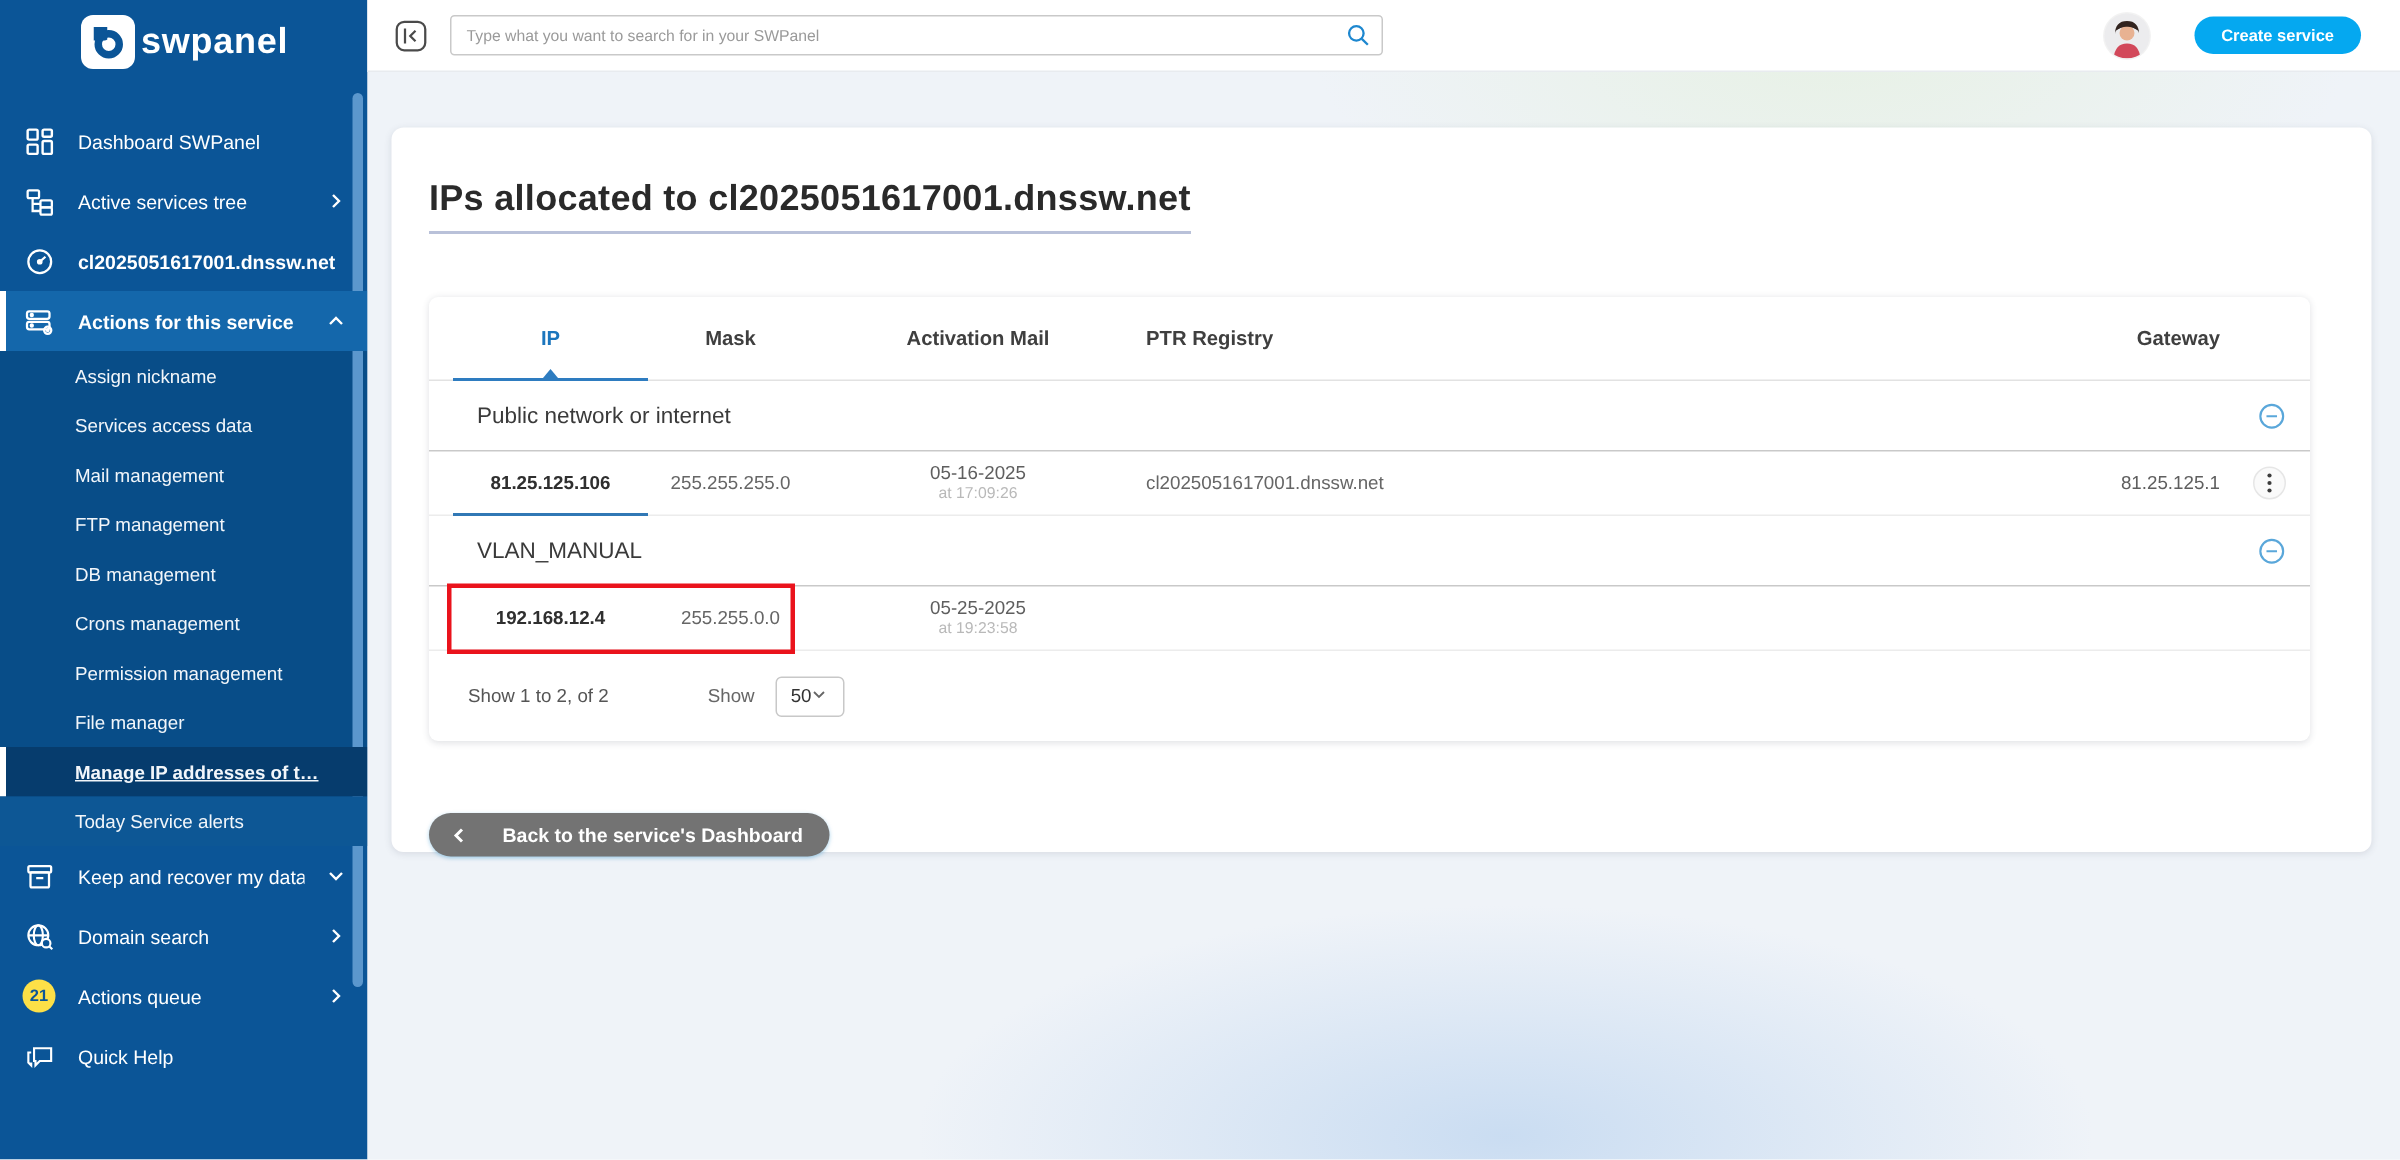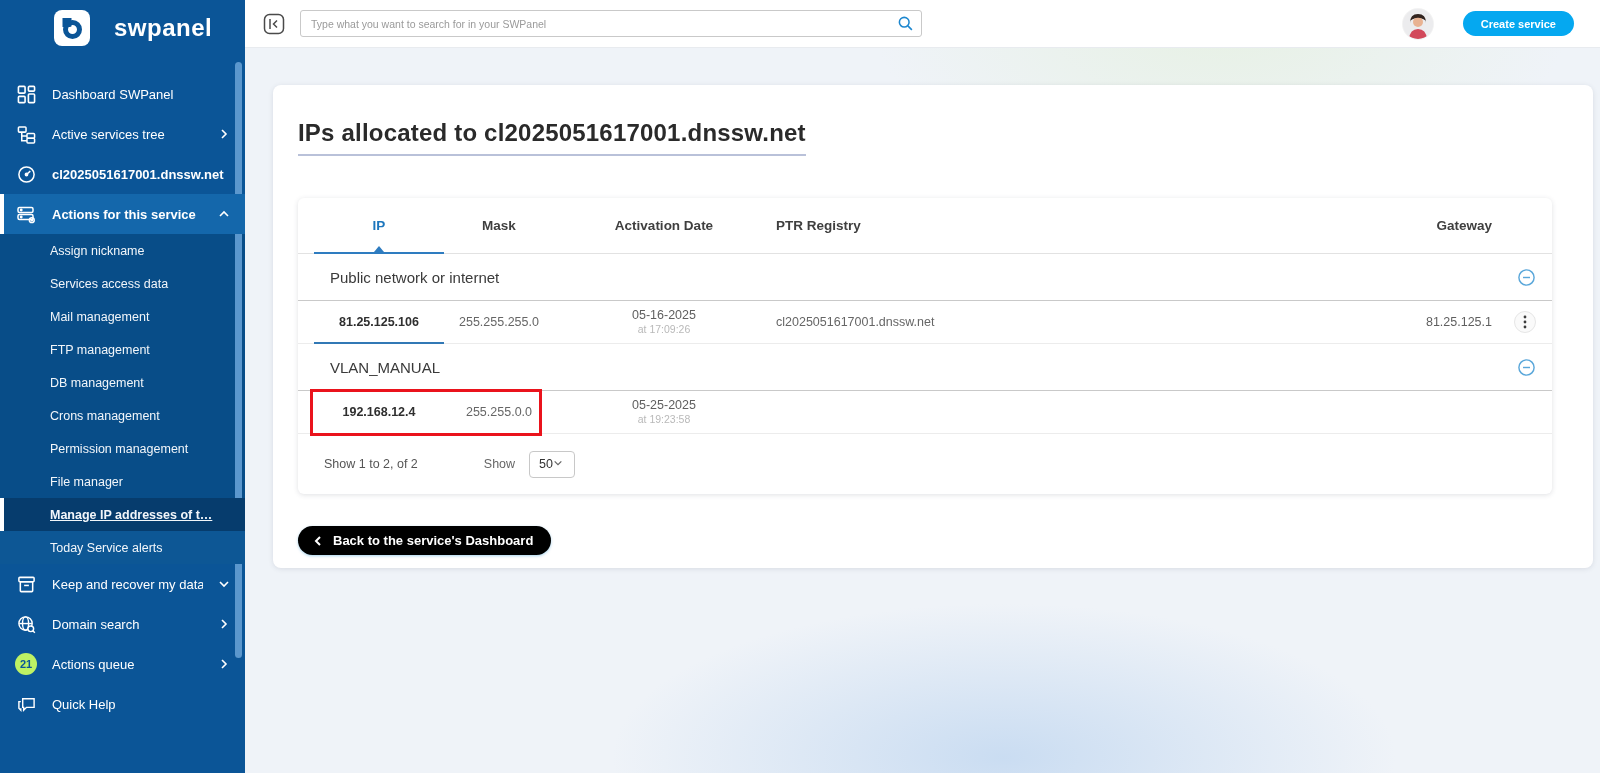--- a/index.html
+++ b/index.html
@@ -9,40 +9,40 @@
     font-family:"Liberation Sans", sans-serif;
     background:#eef2f7;
   }
   .app { display:flex; width:1600px; height:773px; }
 
   
   .sidebar {
     flex:0 0 245px; width:245px; background:#0b5597; color:#fff;
     position:relative; overflow:hidden;
   }
-  .logo { display:flex; align-items:center; gap:24px; padding:10px 0 10px 54px; }
+  .logo { display:flex; align-items:center; gap:4px; padding:10px 0 10px 54px; }
   .logo-mark { width:36px; height:36px; background:#fff; border-radius:8px;
     display:flex; align-items:center; justify-content:center; }
   .logo-text { font-size:24px; font-weight:700; letter-spacing:.5px; }
   .side-scrollbar { position:absolute; right:3px; top:62px; width:7px; height:596px;
     background:#5b97cd; border-radius:4px; }
   .side-item { position:relative; display:flex; align-items:center; height:40px;
     padding:0 14px 0 14px; gap:14px; font-size:13px; cursor:pointer; }
   .side-item .si-icon { width:24px; display:flex; justify-content:center; flex:0 0 24px; }
   .side-item .si-label { flex:1; white-space:nowrap; overflow:hidden; }
   .side-item .si-chev { flex:0 0 14px; display:flex; justify-content:center; }
   .side-item.active { background:#1467ab; font-weight:700; }
   .side-item.active::before, .sub-item.active::before {
     content:""; position:absolute; left:0; top:0; bottom:0; width:4px; background:#fff; }
   .submenu { background:#084d88; }
   .sub-item { position:relative; display:flex; align-items:center; height:33px;
     padding:0 14px 0 50px; font-size:12.5px; color:#f2f6fa; cursor:pointer; }
   .sub-item.active { background:#063c6d; font-weight:700;text-decoration:underline; }
   .sub-item.last { background:#0d5795; }
-  .badge { width:22px; height:22px; border-radius:50%; background:#bef264; color:#0b5597;
+  .badge { width:22px; height:22px; border-radius:50%; background:#fde047; color:#0b5597;
     font-size:11px; font-weight:700; display:flex; align-items:center; justify-content:center; }
 
   
   .main { flex:1; display:flex; flex-direction:column; position:relative;
     background:
       radial-gradient(ellipse 500px 260px at 72% 2%, rgba(228,240,221,.75), rgba(228,240,221,0) 70%),
       radial-gradient(ellipse 560px 220px at 56% 98%, rgba(186,211,239,.7), rgba(186,211,239,0) 70%),
       #eff3f8;
   }
   .topbar { height:48px; background:#fff; border-bottom:1px solid #e8ebef;
@@ -53,21 +53,21 @@
     padding:0 32px 0 10px; font-size:10.5px; color:#555; font-family:"Liberation Sans",sans-serif; outline:none; }
   .search-wrap input::placeholder { color:#9a9a9a; }
   .search-icon { position:absolute; right:8px; top:5px; cursor:pointer; }
   .topbar-right { margin-left:auto; display:flex; align-items:center; gap:30px; }
   .avatar { width:30px; height:30px; border-radius:50%; overflow:hidden; background:#ececee;
     box-shadow:0 0 0 1px rgba(0,0,0,.05); cursor:pointer; }
   .create-btn { height:25px; padding:0 18px; border:none; border-radius:13px; background:#05a8f0;
     color:#fff; font-size:11px; font-weight:700; cursor:pointer; font-family:"Liberation Sans",sans-serif; }
 
   .content { flex:1; position:relative; }
-  .card { position:absolute; left:28px; top:37px; width:1320px; height:483px;
+  .card { position:absolute; left:16px; top:37px; width:1320px; height:483px;
     background:#fff; border-radius:8px; box-shadow:0 1px 5px rgba(60,70,90,.13);
     padding:20px 25px; }
   .page-title { font-size:24px; font-weight:700; color:#2a2a2a; margin:14px 0 0 0;
     display:inline-block; border-bottom:2px solid #b9c1d9; padding-bottom:7px; letter-spacing:.2px; }
 
   .table-block { margin-top:42px; width:1254px; background:#fff; border-radius:6px;
     box-shadow:0 1px 5px rgba(60,70,90,.16); position:relative; }
   .trow { display:grid; grid-template-columns:130px 110px 220px 1fr 160px 44px;
     padding:0 16px; align-items:center; position:relative; }
   .thead { height:56px; border-bottom:1px solid #e2e2e2; }
@@ -94,23 +94,23 @@
     display:flex; align-items:center; justify-content:center; cursor:pointer; padding:0; }
   .ip-underline { position:absolute; left:16px; bottom:-1px; width:130px; height:2px; background:#3178b5; }
   .highlight-box { position:absolute; left:12px; top:-2px; height:47px; width:232px;
     border:3px solid #ea131c; pointer-events:none; }
   .tfoot { height:60px; display:flex; align-items:center; padding:0 16px 0 26px; font-size:12.5px; color:#555; }
   .tfoot .summary { margin-right:66px; }
   .tfoot .show-label { margin-right:14px; color:#666;text-align:center; }
   .select-box { width:46px; height:27px; border:1px solid #c8c8c8; border-radius:4px; background:#fff;
     display:flex; align-items:center; justify-content:space-between; padding:0 12px 0 9px;
     font-size:12.5px; color:#333; cursor:pointer; }
-  .back-btn { margin-top:32px; height:29px; padding:0 18px 0 14px; border:none; border-radius:15px;
-    background:#000000; color:#fff; font-size:13px; font-weight:700; display:flex; align-items:center;
-    gap:9px; cursor:pointer; font-family:"Liberation Sans",sans-serif; box-shadow:0 1px 3px rgba(3,130,200,.35); }
+  .back-btn { margin-top:48px; height:29px; padding:0 18px 0 14px; border:none; border-radius:15px;
+    background:#737373; color:#fff; font-size:13px; font-weight:700; display:flex; align-items:center;
+    gap:23px; cursor:pointer; font-family:"Liberation Sans",sans-serif; box-shadow:0 1px 3px rgba(3,130,200,.35); }
 </style>
 </head>
 <body>
 
 <div class="app">
 
   <aside class="sidebar">
     <div class="logo">
       <span class="logo-mark">
         <svg width="26" height="26" viewBox="0 0 26 26">
@@ -310,21 +310,21 @@
 
     <div class="content">
       <div class="card">
         <h1 class="page-title">IPs allocated to cl2025051617001.dnssw.net</h1>
 
         <div class="table-block">
 
           <div class="trow thead">
             <div class="th ip">IP</div>
             <div class="th">Mask</div>
-            <div class="th">Activation Date</div>
+            <div class="th">Activation Mail</div>
             <div class="th ptr">PTR Registry</div>
             <div class="th gw">Gateway</div>
             <div></div>
             <span class="tab-underline"></span>
             <span class="tab-tri"></span>
           </div>
 
           <div class="group-row">
             <span class="group-name">Public network or internet</span>
             <button class="icon-btn">

